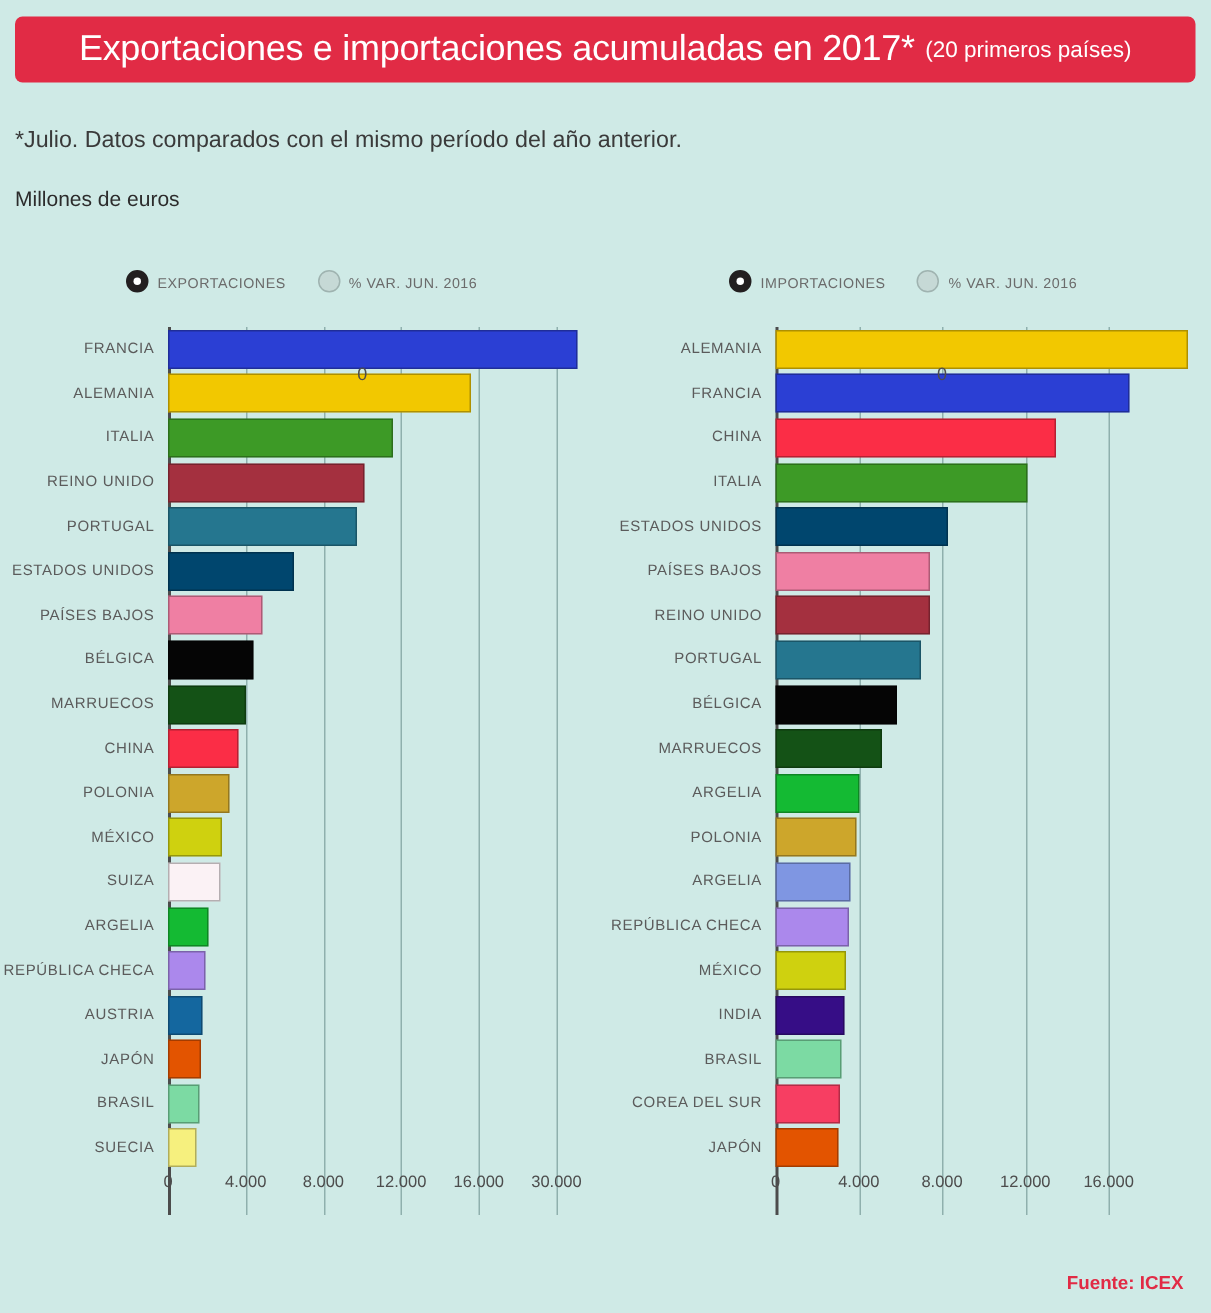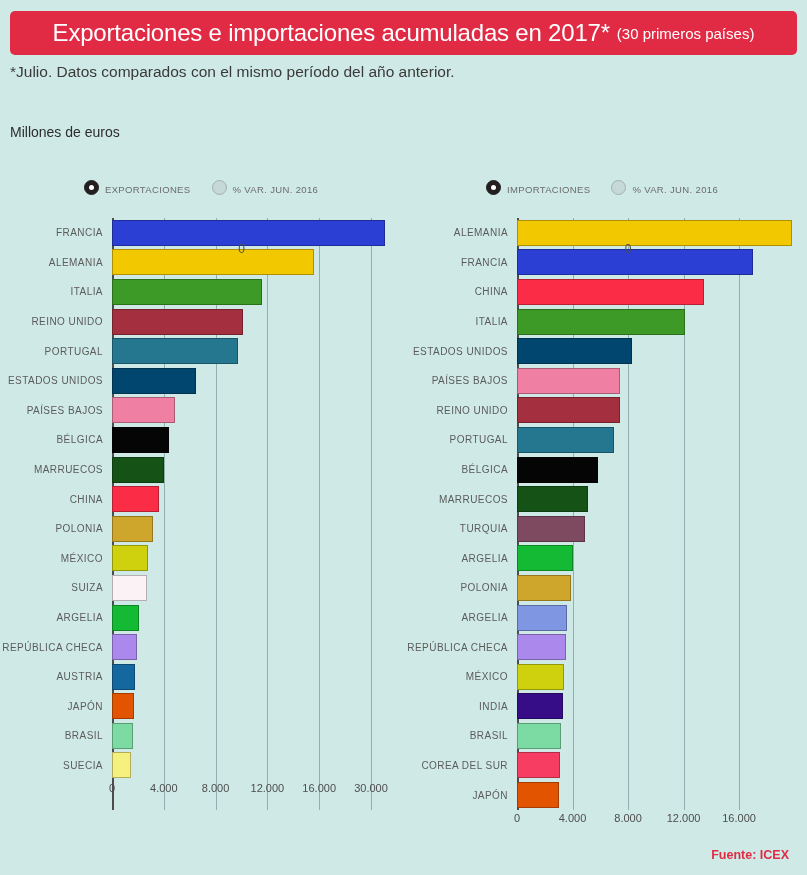--- a/index.html
+++ b/index.html
@@ -46,21 +46,21 @@
     color: #ffffff;
     font-size: 15px;
     font-weight: 400;
     margin-left: 7px;
     white-space: nowrap;
   }
 
   .note {
     position: absolute;
     left: 10px;
-    top: 63px;
+    top: 85px;
     font-size: 15.5px;
     color: #3a3a3a;
     white-space: nowrap;
   }
   .units {
     position: absolute;
     left: 10px;
     top: 124px;
     font-size: 14px;
     font-weight: normal;
@@ -207,21 +207,21 @@
     white-space: nowrap;
   }
 </style>
 </head>
 <body>
 
 <div class="page">
 
   <div class="title-bar">
     <span class="title-main">Exportaciones e importaciones acumuladas en 2017*</span>
-    <span class="title-sub">(30 primeros países)</span>
+    <span class="title-sub">(20 primeros países)</span>
   </div>
 
   <div class="note">*Julio. Datos comparados con el mismo período del año anterior.</div>
   <div class="units">Millones de euros</div>
 
   <div class="legend left">
     <div class="opt">
       <span class="radio on"></span>
       <span class="lbl">EXPORTACIONES</span>
     </div>
@@ -437,26 +437,20 @@
             <div class="bar" title="BÉLGICA" style="width: 80.504px; background: rgb(5, 5, 5);"></div>
           </div>
         </div>
         <div class="row">
           <div class="cat">MARRUECOS</div>
           <div class="barwrap">
             <div class="bar" title="MARRUECOS" style="width: 70.788px; background: rgb(20, 82, 22);"></div>
           </div>
         </div>
         <div class="row">
-          <div class="cat">TURQUIA</div>
-          <div class="barwrap">
-            <div class="bar" title="TURQUIA" style="width: 68.012px; background: rgb(126, 74, 95);"></div>
-          </div>
-        </div>
-        <div class="row">
           <div class="cat">ARGELIA</div>
           <div class="barwrap">
             <div class="bar" title="ARGELIA" style="width: 55.52px; background: rgb(20, 186, 51);"></div>
           </div>
         </div>
         <div class="row">
           <div class="cat">POLONIA</div>
           <div class="barwrap">
             <div class="bar" title="POLONIA" style="width: 54.132px; background: rgb(205, 166, 43);"></div>
           </div>

